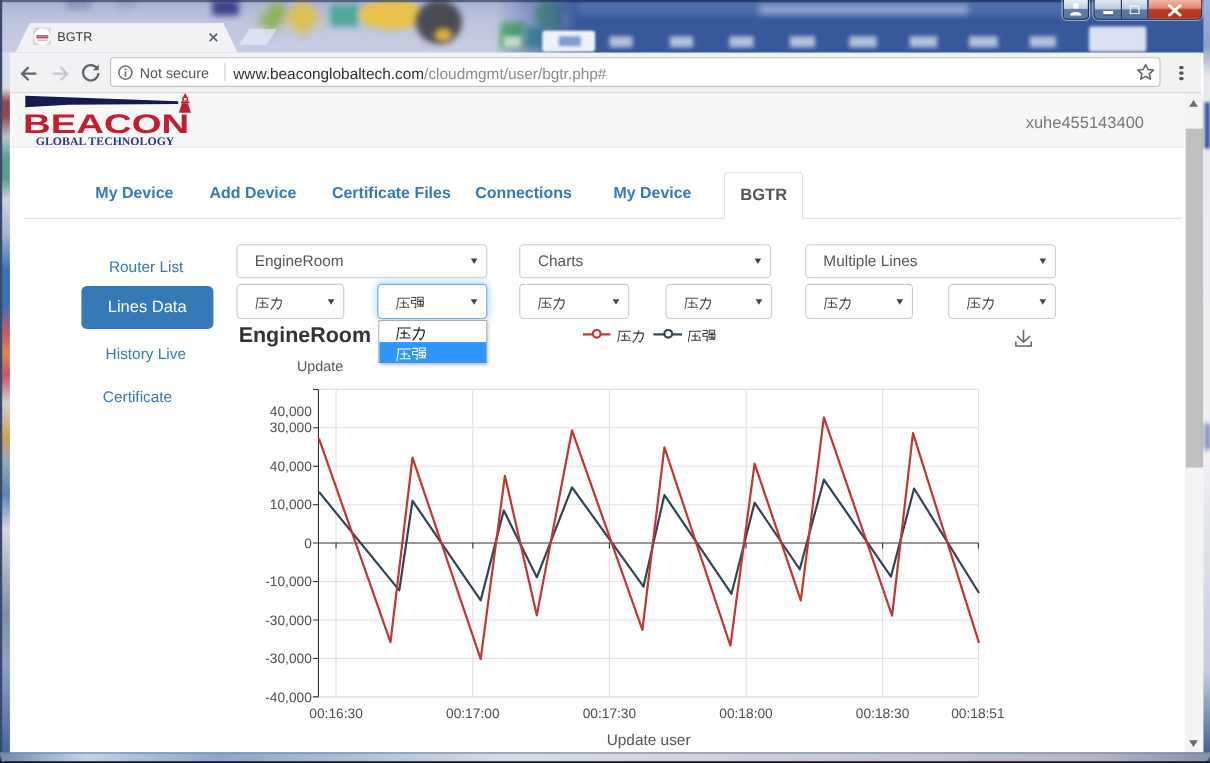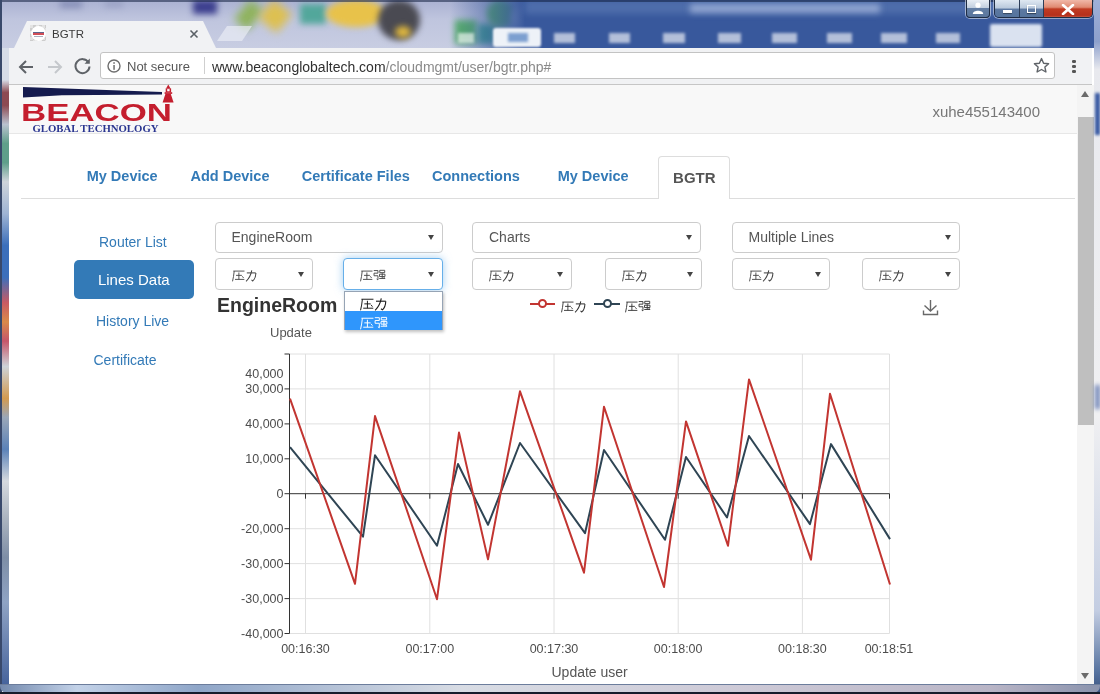--- a/index.html
+++ b/index.html
@@ -311,21 +311,21 @@
   </g>
   <polyline fill="none" stroke="#2f4554" stroke-width="2" stroke-linejoin="round" points="290,447.2 363,536.7 375,455.3 437,545.8 458,464 488,524.8 520,443 585,533.2 604,450 665,539.8 686,457 727,517.5 749,436 810,524.1 831,444.1 890,539.1"></polyline>
   <polyline fill="none" stroke="#c23531" stroke-width="2" stroke-linejoin="round" points="290,398.7 355,583.8 375,416.1 437,599.2 459,432.6 488,559.4 520,391.3 584,572.7 604,406.7 664,587 686,421.4 728,545.8 749,379.4 811,559.7 830,393.8 890,584.5"></polyline>
 </svg>
 
 <div class="ylab" style="left:223.5px;top:374px">40,000</div>
 <div class="ylab" style="left:223.5px;top:388.9px">30,000</div>
 <div class="ylab" style="left:223.5px;top:423.9px">40,000</div>
 <div class="ylab" style="left:223.5px;top:458.8px">10,000</div>
 <div class="ylab" style="left:223.5px;top:493.7px">0</div>
-<div class="ylab" style="left:223.5px;top:528.7px">-20,000</div>
+<div class="ylab" style="left:223.5px;top:528.7px">-10,000</div>
 <div class="ylab" style="left:223.5px;top:563.6px">-30,000</div>
 <div class="ylab" style="left:223.5px;top:598.6px">-30,000</div>
 <div class="ylab" style="left:223.5px;top:633.5px">-40,000</div>
 <div class="xlab" style="left:305.5px;top:641.5px">00:16:30</div>
 <div class="xlab" style="left:429.8px;top:641.5px">00:17:00</div>
 <div class="xlab" style="left:554px;top:641.5px">00:17:30</div>
 <div class="xlab" style="left:678.2px;top:641.5px">00:18:00</div>
 <div class="xlab" style="left:802.4px;top:641.5px">00:18:30</div>
 <div class="xlab" style="left:889px;top:641.5px">00:18:51</div>
 <div class="abs" style="left:551.5px;top:663.5px;font-size:14px;color:#555">Update user</div>

